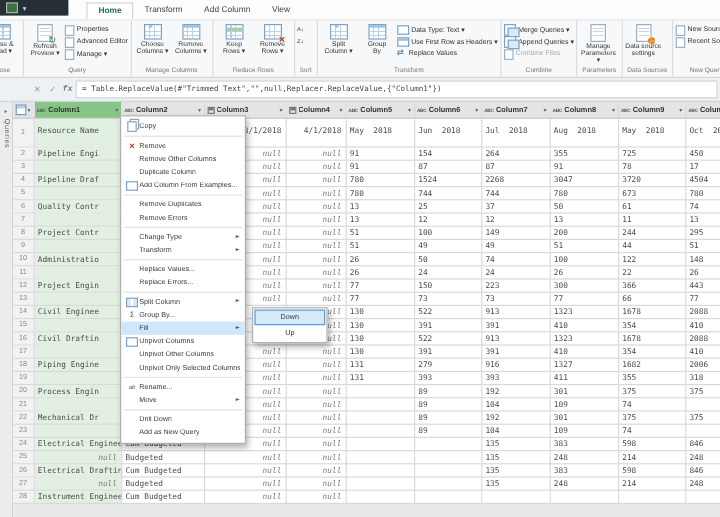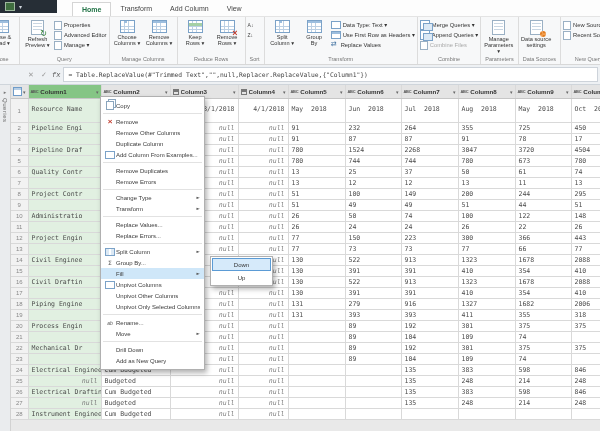--- a/index.html
+++ b/index.html
@@ -336,21 +336,21 @@
               <td>May  2018</td>
               <td>Oct  2018</td>
             </tr>
             <tr style="height: 11px;">
               <th class="rnum">2</th>
               <td class="csel">Pipeline Engi</td>
               <td></td>
               <td class="nullv">null</td>
               <td class="nullv">null</td>
               <td>91</td>
-              <td>232</td>
+              <td>154</td>
               <td>264</td>
               <td>355</td>
               <td>725</td>
               <td>450</td>
             </tr>
             <tr style="height: 11px;">
               <th class="rnum">3</th>
               <td class="csel"></td>
               <td></td>
               <td class="nullv">null</td>

